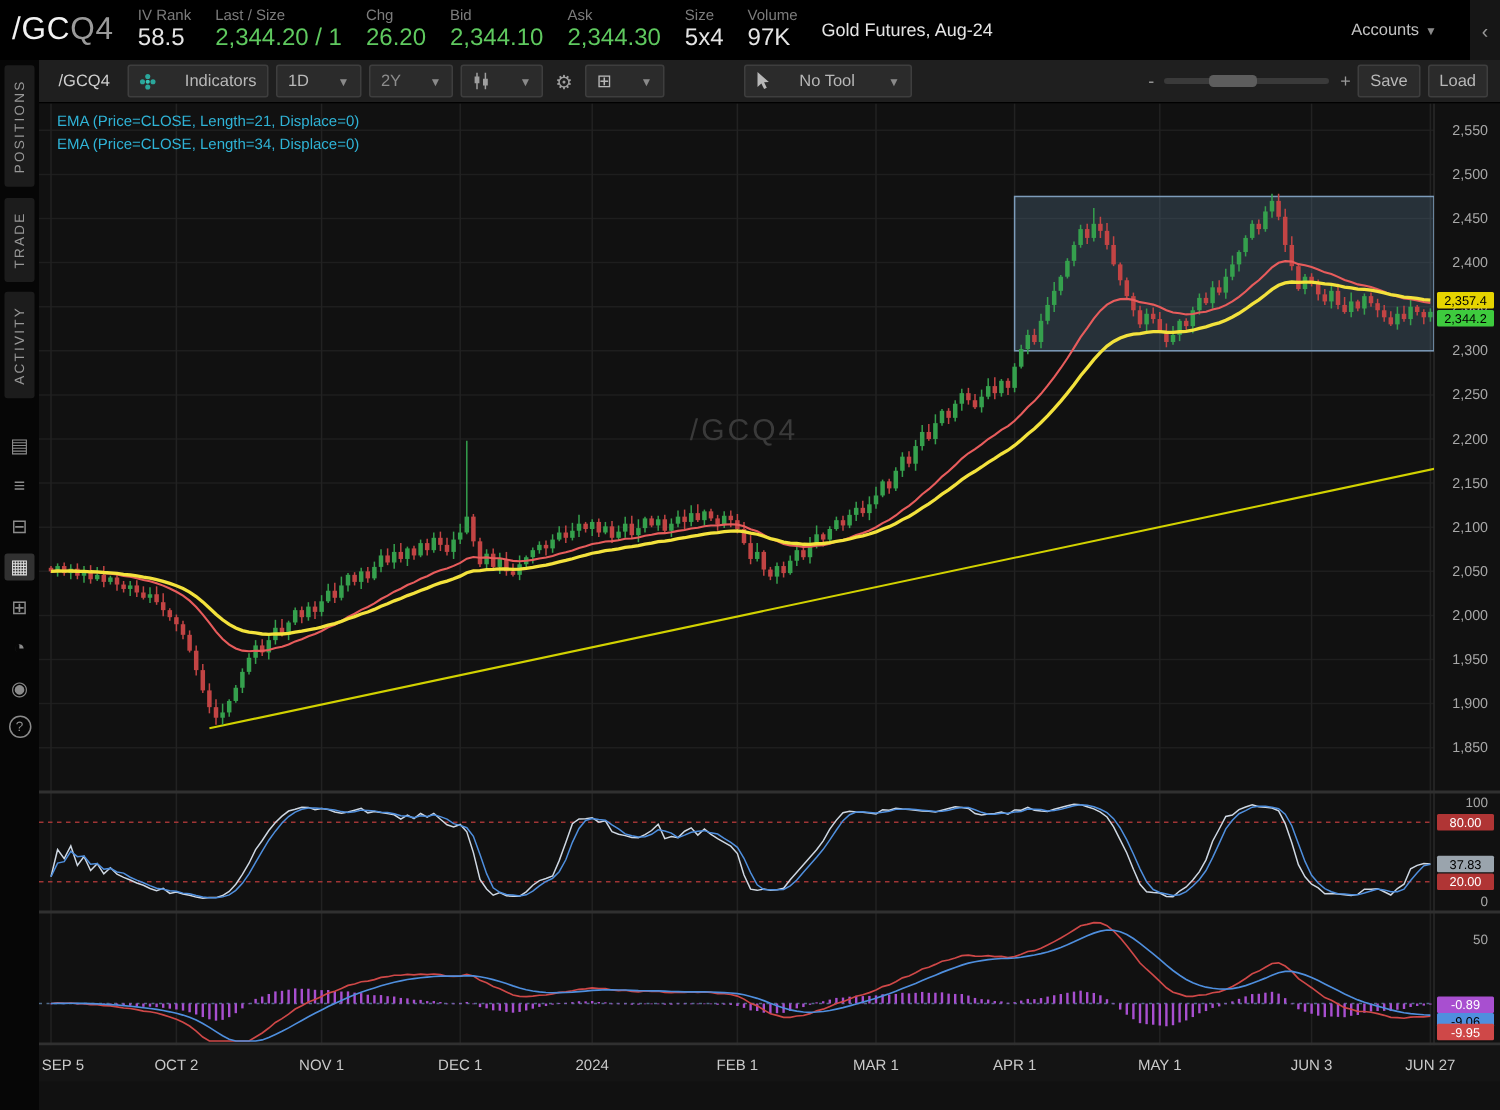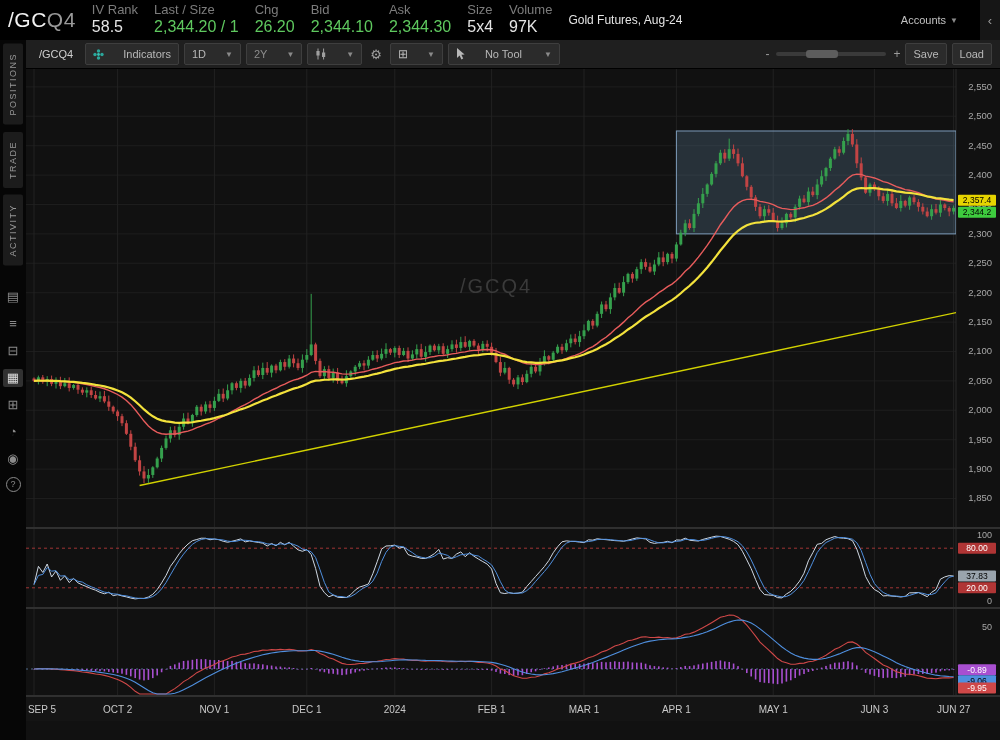--- a/index.html
+++ b/index.html
@@ -4,21 +4,21 @@
 <style>
   html,body{margin:0;padding:0;background:#000;width:1000px;height:740px;overflow:hidden;
     font-family:"Liberation Sans",sans-serif;-webkit-font-smoothing:antialiased;}
   .app{position:relative;width:1000px;height:724px;background:#000;}
 
   
   .hdr{height:40px;display:flex;align-items:center;padding:0 0 0 8px;gap:16px;background:#000;}
   .sym{font-size:21px;color:#f2f2f2;letter-spacing:.5px;white-space:nowrap;}
   .sym .sfx{color:#9a9a9a;}
   .fld{display:flex;flex-direction:column;line-height:1.15;white-space:nowrap;}
-  .fld .lab{font-size:13px;color:#7c7c7c;}
+  .fld .lab{font-size:10px;color:#7c7c7c;}
   .fld .val{font-size:16px;color:#e4e4e4;}
   .fld .val.green{color:#5fc95f;}
   .desc{font-size:12px;color:#e4e4e4;white-space:nowrap;}
   .accounts{margin-left:auto;display:flex;align-items:center;gap:4px;color:#c2c2c2;font-size:11px;padding:0 6px;cursor:pointer;}
   .accounts .caret{font-size:8px;color:#8a8a8a;}
   .collapse{width:20px;height:40px;background:#161616;color:#9a9a9a;display:flex;align-items:center;justify-content:center;font-size:13px;cursor:pointer;}
 
   
   .bodyrow{display:flex;height:700px;}
   .sidebar{width:26px;background:#060606;display:flex;flex-direction:column;align-items:center;padding-top:4px;gap:7px;}
@@ -155,21 +155,21 @@
           <span class="caret">▼</span>
         </div>
 
         <span class="ticon">⚙</span>
 
         <div class="tbtn">
           <span style="font-size:12px;">⊞</span>
           <span class="caret">▼</span>
         </div>
 
-        <div class="tbtn" style="min-width:96px;">
+        <div class="tbtn" style="min-width:96px;margin-left:48px;">
           <svg width="10" height="12" viewBox="0 0 10 12">
             <polygon points="1,0 1,10 3.6,7.6 5.4,11.4 7.2,10.5 5.4,6.8 8.6,6.6" fill="#b8b8b8"></polygon>
           </svg>
           <span>No Tool</span>
           <span class="caret" style="margin-left:auto">▼</span>
         </div>
 
         <div class="zoom">
           <span>-</span>
           <div class="ztrack">
@@ -938,19 +938,23 @@
               <text x="368.8" y="644" fill="#c9c9c9" text-anchor="middle" font-size="10" font-family="&quot;Liberation Sans&quot;,sans-serif">2024</text>
               <text x="465.6" y="644" fill="#c9c9c9" text-anchor="middle" font-size="10" font-family="&quot;Liberation Sans&quot;,sans-serif">FEB 1</text>
               <text x="558" y="644" fill="#c9c9c9" text-anchor="middle" font-size="10" font-family="&quot;Liberation Sans&quot;,sans-serif">MAR 1</text>
               <text x="650.4000000000001" y="644" fill="#c9c9c9" text-anchor="middle" font-size="10" font-family="&quot;Liberation Sans&quot;,sans-serif">APR 1</text>
               <text x="747.2" y="644" fill="#c9c9c9" text-anchor="middle" font-size="10" font-family="&quot;Liberation Sans&quot;,sans-serif">MAY 1</text>
               <text x="848.4000000000001" y="644" fill="#c9c9c9" text-anchor="middle" font-size="10" font-family="&quot;Liberation Sans&quot;,sans-serif">JUN 3</text>
               <text x="927.6" y="644" fill="#c9c9c9" text-anchor="middle" font-size="10" font-family="&quot;Liberation Sans&quot;,sans-serif">JUN 27</text>
             </g>
           </svg>
 
+        <div class="emalbl">
+          <div>EMA (Price=CLOSE, Length=21, Displace=0)</div>
+          <div>EMA (Price=CLOSE, Length=34, Displace=0)</div>
+        </div>
 
 
       </div>
 
     </div>
   </div>
 </div>
 
 </body></html>

